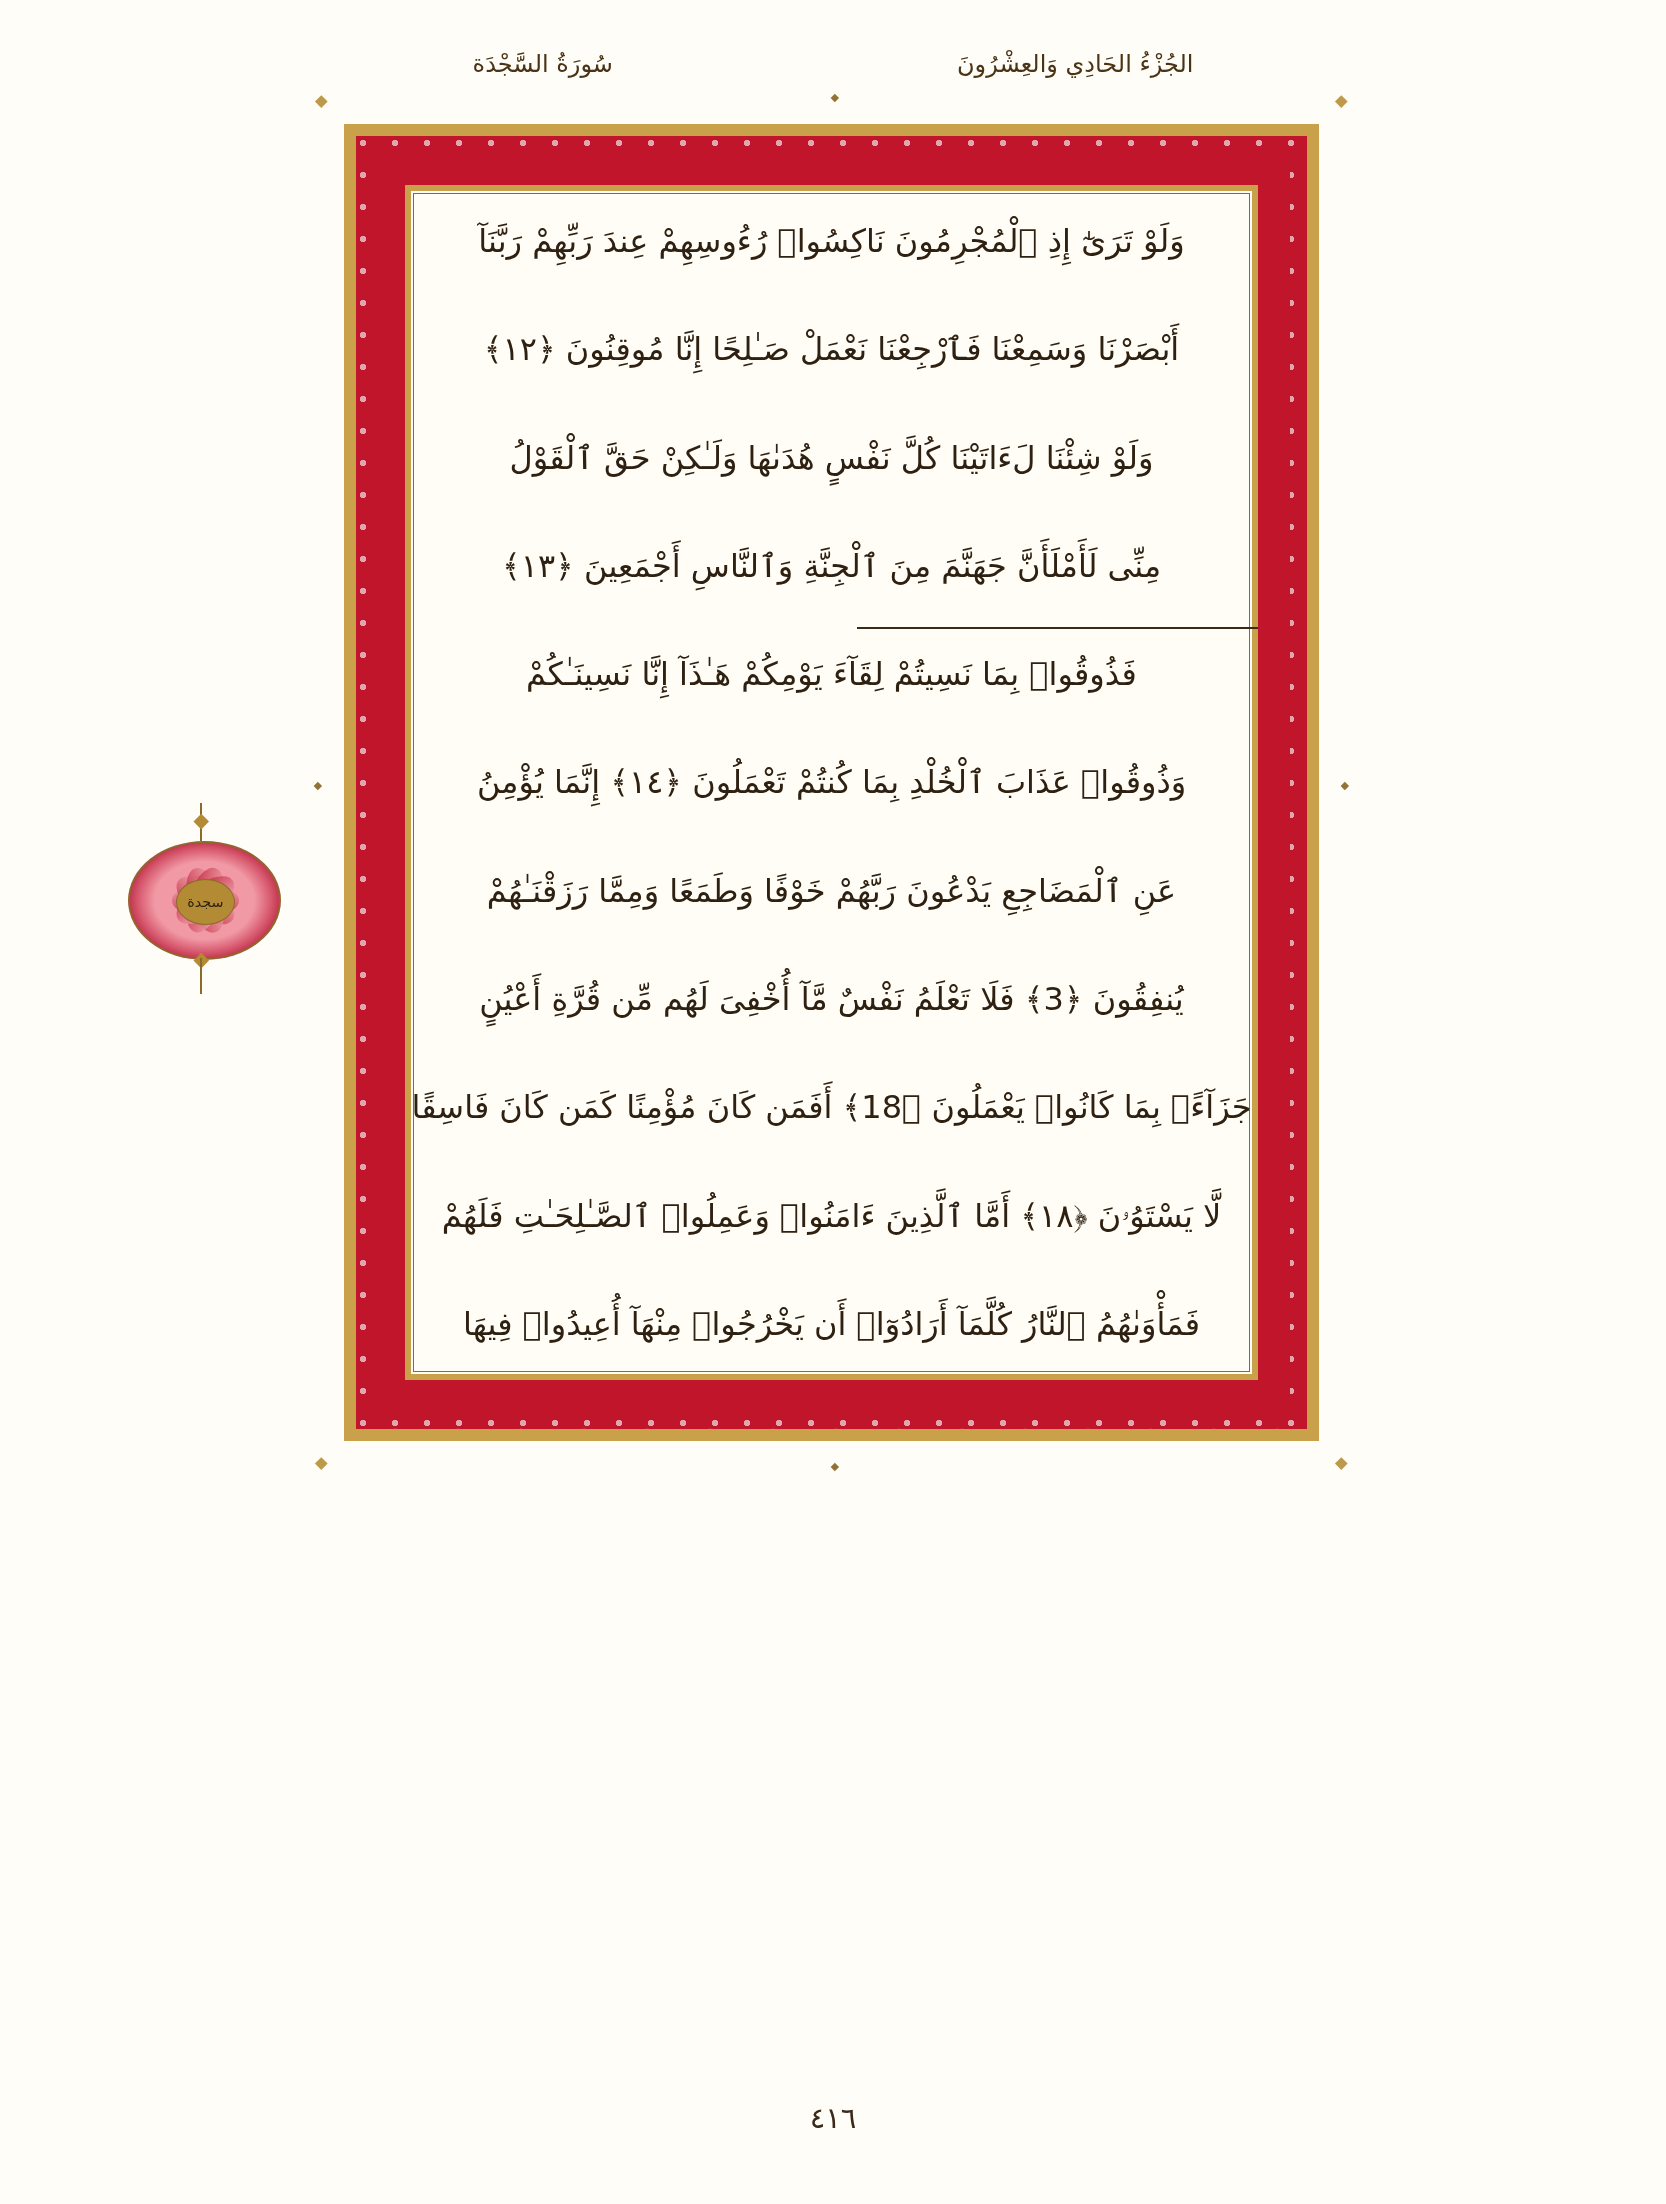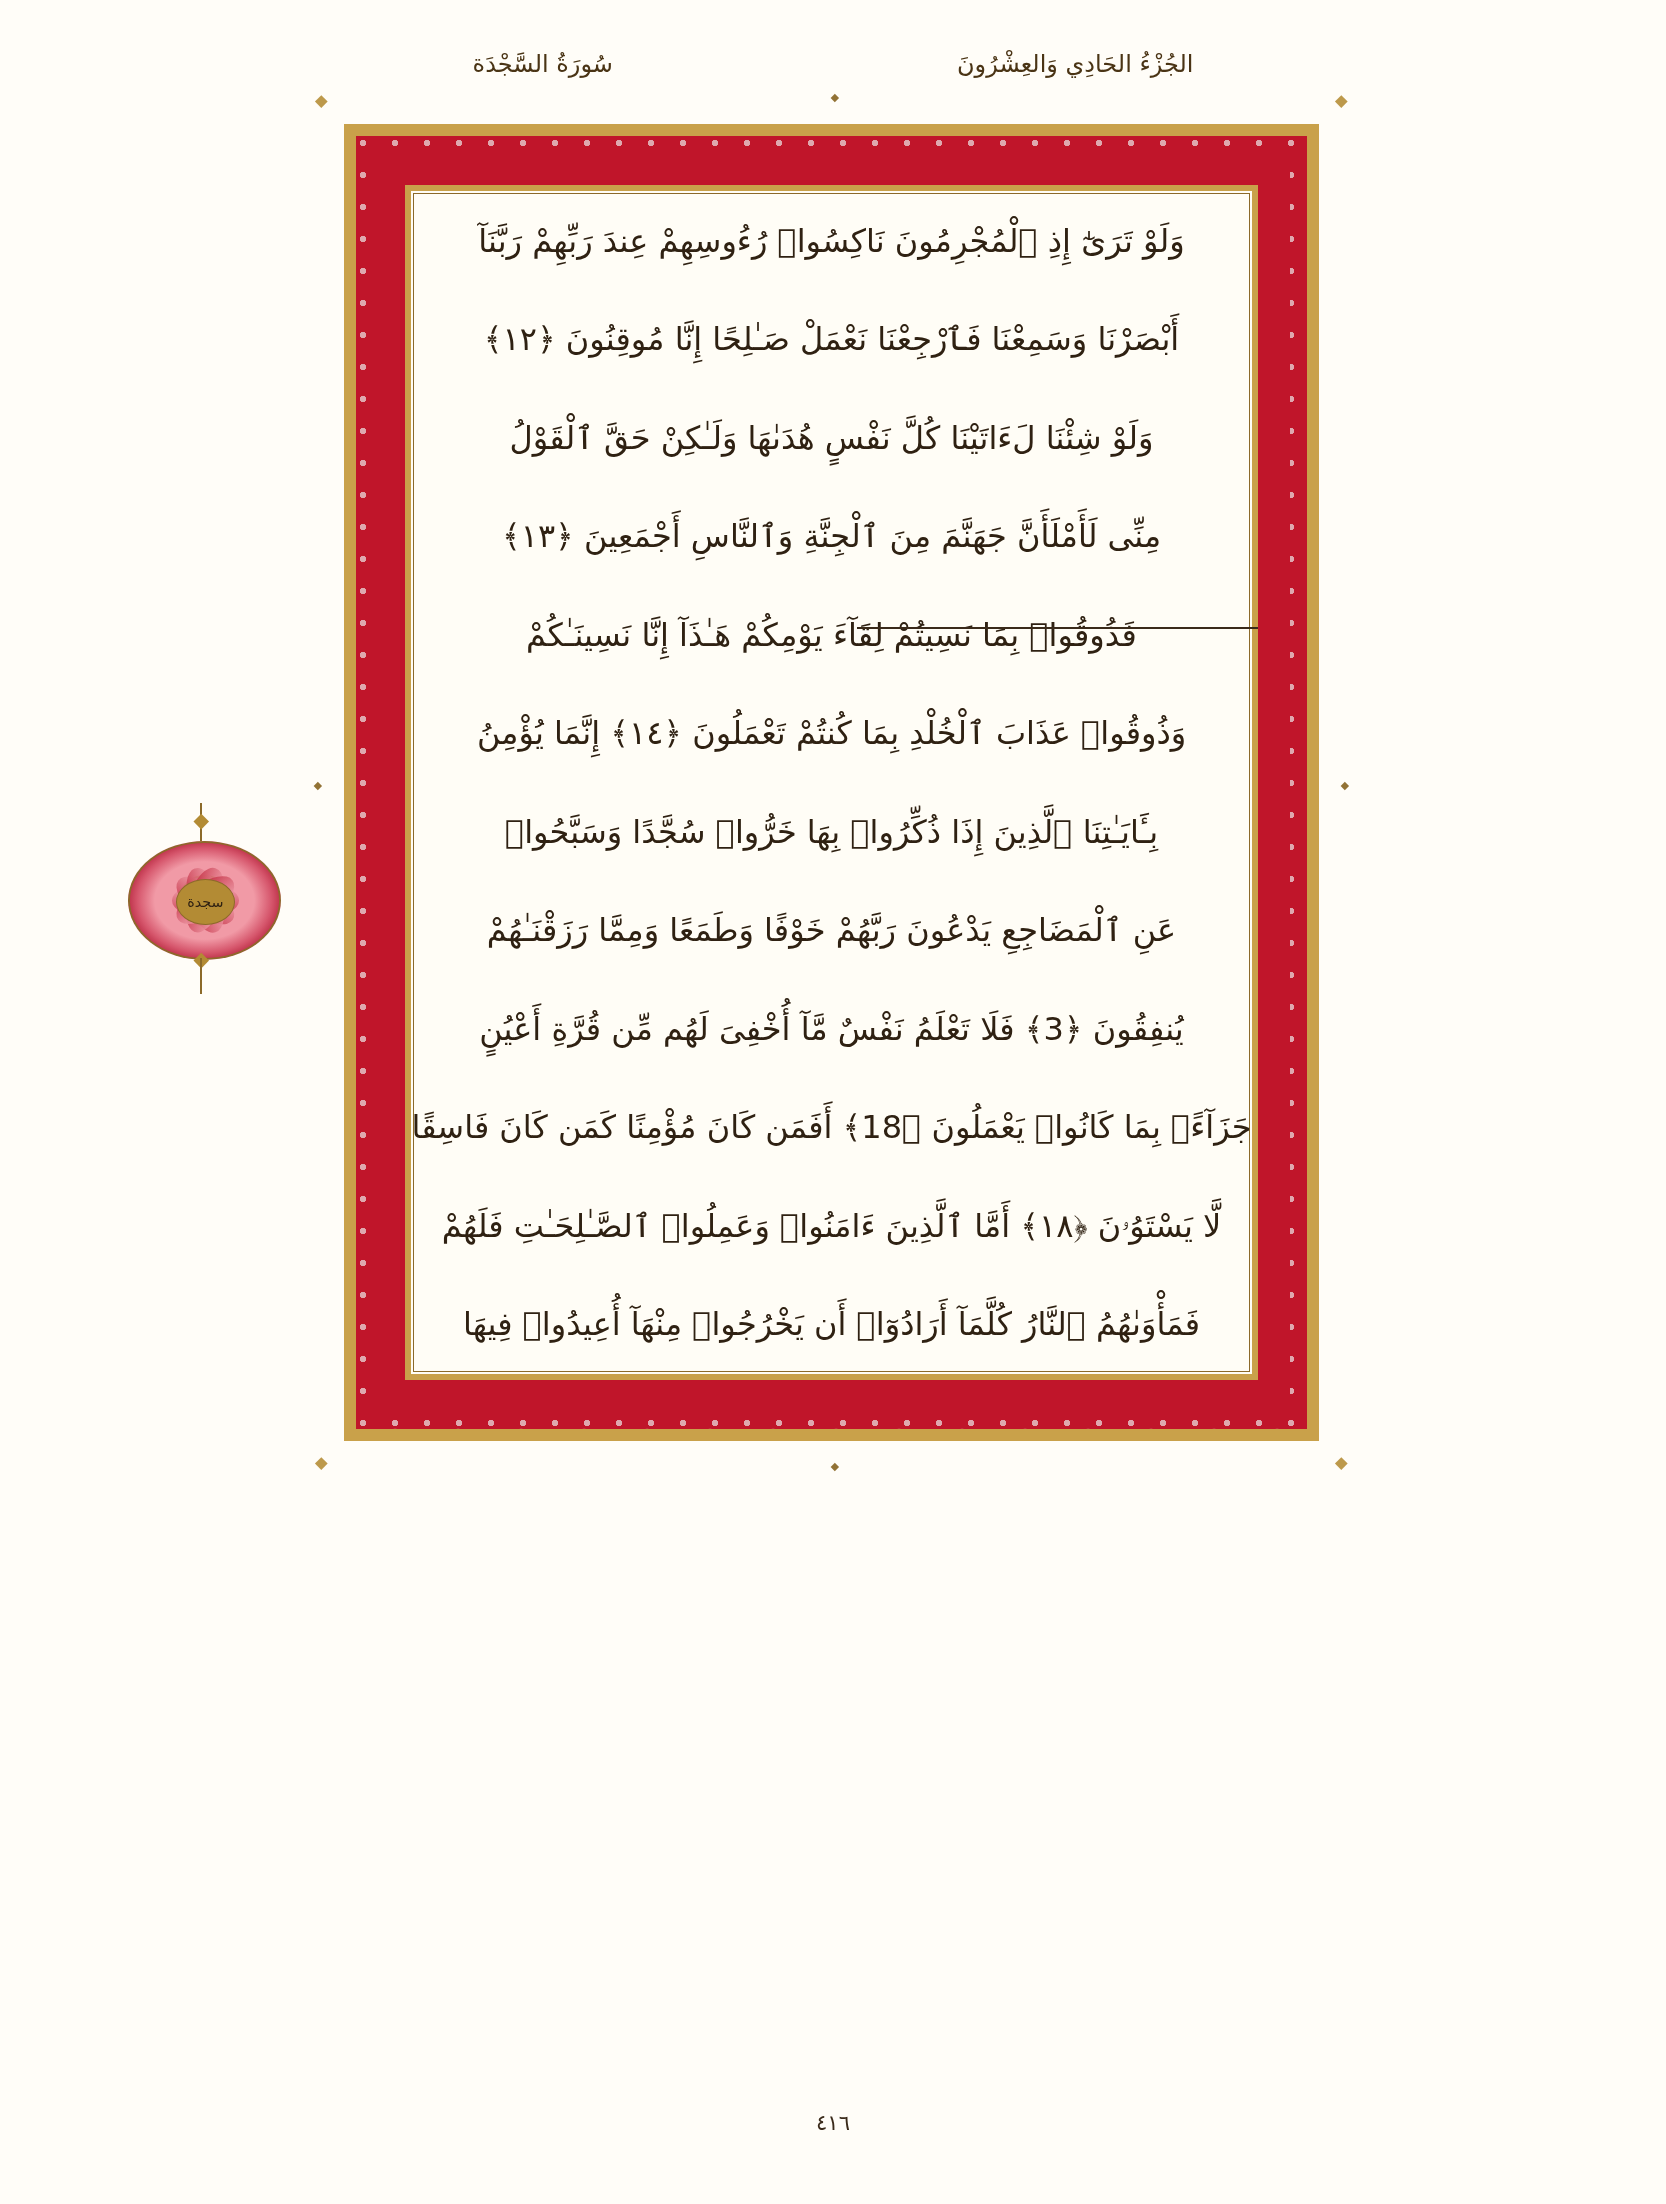--- a/index.html
+++ b/index.html
@@ -229,21 +229,21 @@
   }
 
   
   .page-number {
     position: absolute;
     bottom: 69px;
     left: 0;
     right: 0;
     text-align: center;
     font-family: "DejaVu Sans", sans-serif;
-    font-size: 21px;
+    font-size: 29px;
     color: #3a2a1a;
     letter-spacing: 1.9px;
   }
 </style>
 </head>
 <body>
 
 <div class="page">
 
   <div class="header">
@@ -286,21 +286,20 @@
     <div class="frame-inner-thin"></div>
 
     <div class="text-block" id="text-block">
       <div class="sajda-rule"></div>
     <div class="ayah-line">وَلَوْ تَرَىٰٓ إِذِ ٱلْمُجْرِمُونَ نَاكِسُوا۟ رُءُوسِهِمْ عِندَ رَبِّهِمْ رَبَّنَآ</div>
         <div class="ayah-line">أَبْصَرْنَا وَسَمِعْنَا فَٱرْجِعْنَا نَعْمَلْ صَـٰلِحًا إِنَّا مُوقِنُونَ ﴿١٢﴾</div>
         <div class="ayah-line">وَلَوْ شِئْنَا لَءَاتَيْنَا كُلَّ نَفْسٍ هُدَىٰهَا وَلَـٰكِنْ حَقَّ ٱلْقَوْلُ</div>
         <div class="ayah-line">مِنِّى لَأَمْلَأَنَّ جَهَنَّمَ مِنَ ٱلْجِنَّةِ وَٱلنَّاسِ أَجْمَعِينَ ﴿١٣﴾</div>
         <div class="ayah-line">فَذُوقُوا۟ بِمَا نَسِيتُمْ لِقَآءَ يَوْمِكُمْ هَـٰذَآ إِنَّا نَسِينَـٰكُمْ</div>
         <div class="ayah-line">وَذُوقُوا۟ عَذَابَ ٱلْخُلْدِ بِمَا كُنتُمْ تَعْمَلُونَ ﴿١٤﴾ إِنَّمَا يُؤْمِنُ</div>
-        <div class="ayah-line">بِـَٔايَـٰتِنَا ٱلَّذِينَ إِذَا ذُكِّرُوا۟ بِهَا خَرُّوا۟ سُجَّدًا وَسَبَّحُوا۟</div>
         <div class="ayah-line">عَنِ ٱلْمَضَاجِعِ يَدْعُونَ رَبَّهُمْ خَوْفًا وَطَمَعًا وَمِمَّا رَزَقْنَـٰهُمْ</div>
         <div class="ayah-line">يُنفِقُونَ ﴿3﴾ فَلَا تَعْلَمُ نَفْسٌ مَّآ أُخْفِىَ لَهُم مِّن قُرَّةِ أَعْيُنٍ</div>
         <div class="ayah-line">جَزَآءًۢ بِمَا كَانُوا۟ يَعْمَلُونَ ﴿18﴾ أَفَمَن كَانَ مُؤْمِنًا كَمَن كَانَ فَاسِقًا</div>
         <div class="ayah-line">لَّا يَسْتَوُۥنَ ﴿١٨﴾ أَمَّا ٱلَّذِينَ ءَامَنُوا۟ وَعَمِلُوا۟ ٱلصَّـٰلِحَـٰتِ فَلَهُمْ</div>
         <div class="ayah-line">فَمَأْوَىٰهُمُ ٱلنَّارُ كُلَّمَآ أَرَادُوٓا۟ أَن يَخْرُجُوا۟ مِنْهَآ أُعِيدُوا۟ فِيهَا</div>
       </div>
   </div>
 
   <div class="page-number">٤١٦</div>
 

